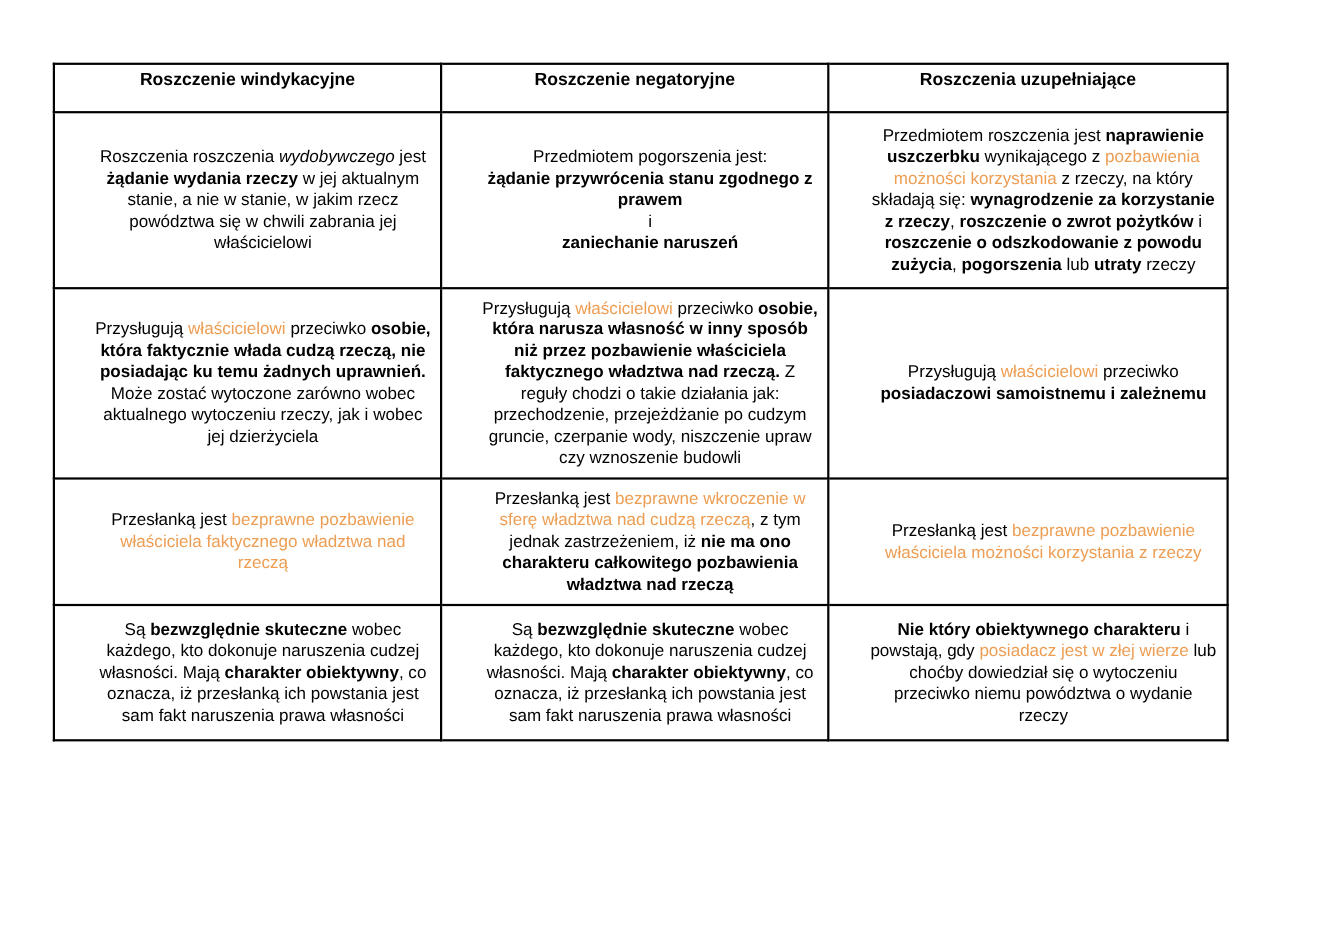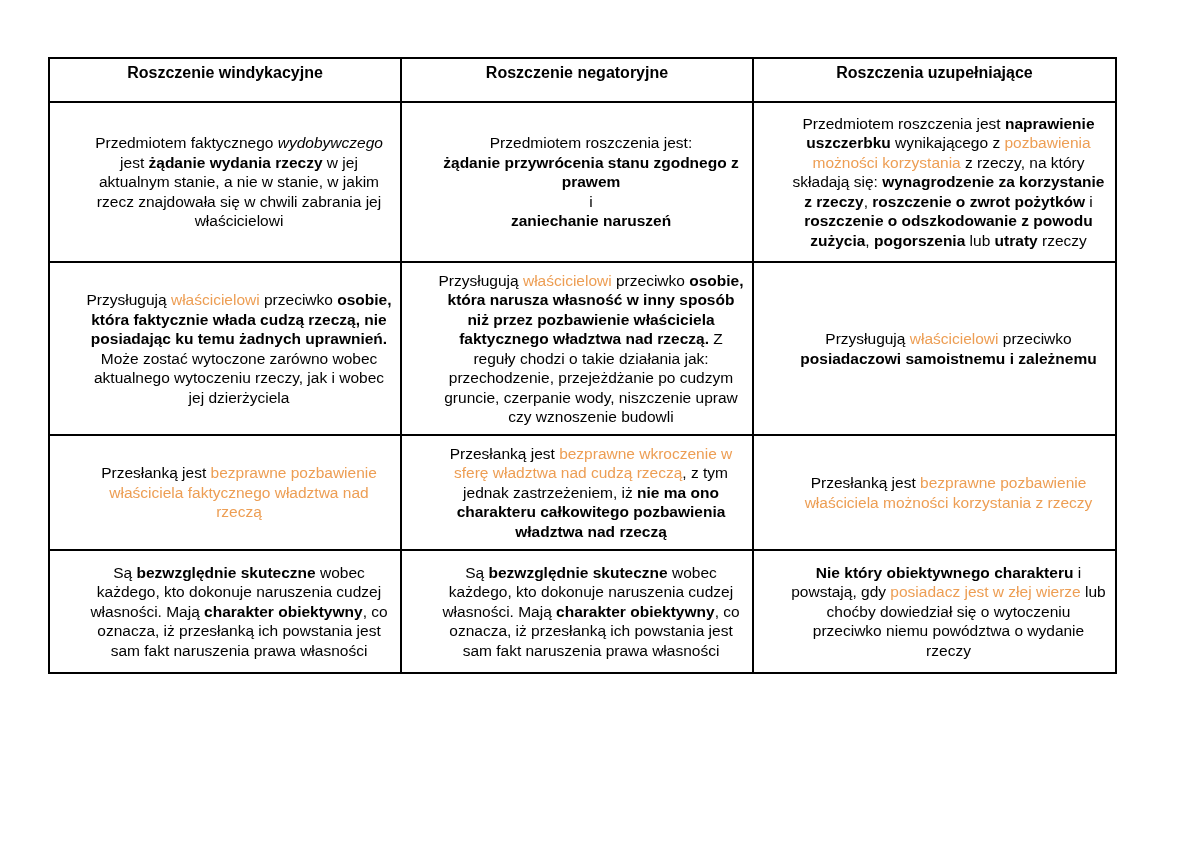--- a/index.html
+++ b/index.html
@@ -73,22 +73,22 @@
     </colgroup>
     <thead>
       <tr>
           <th>Roszczenie windykacyjne</th>
           <th>Roszczenie negatoryjne</th>
           <th>Roszczenia uzupełniające</th>
         </tr>
     </thead>
     <tbody>
         <tr>
-          <td><span class="run-n">Przedmiotem faktycznego </span><span class="run-i">wydobywczego</span><span class="run-n"> jest </span><span class="run-b">żądanie wydania rzeczy</span><span class="run-n"> w jej aktualnym stanie, a nie w stanie, w jakim rzecz znajdowała się w chwili zabrania jej właścicielowi</span></td>
-          <td><span class="run-n">Przedmiotem roszczenia jest:</span><br><span class="run-b">żądanie przywrócenia stanu zgodnego z prawem</span><br><span class="run-n">i</span><br><span class="run-b">zaniechanie naruszeń</span></td>
+          <td><span class="run-n">Roszczenia roszczenia </span><span class="run-i">wydobywczego</span><span class="run-n"> jest </span><span class="run-b">żądanie wydania rzeczy</span><span class="run-n"> w jej aktualnym stanie, a nie w stanie, w jakim rzecz powództwa się w chwili zabrania jej właścicielowi</span></td>
+          <td><span class="run-n">Przedmiotem pogorszenia jest:</span><br><span class="run-b">żądanie przywrócenia stanu zgodnego z prawem</span><br><span class="run-n">i</span><br><span class="run-b">zaniechanie naruszeń</span></td>
           <td><span class="run-n">Przedmiotem roszczenia jest </span><span class="run-b">naprawienie uszczerbku</span><span class="run-n"> wynikającego z </span><span class="run-o">pozbawienia możności korzystania</span><span class="run-n"> z rzeczy, na który składają się: </span><span class="run-b">wynagrodzenie za korzystanie z rzeczy</span><span class="run-n">, </span><span class="run-b">roszczenie o zwrot pożytków</span><span class="run-n"> i </span><span class="run-b">roszczenie o odszkodowanie z powodu zużycia</span><span class="run-n">, </span><span class="run-b">pogorszenia</span><span class="run-n"> lub </span><span class="run-b">utraty</span><span class="run-n"> rzeczy</span></td>
         </tr>
         <tr>
           <td><span class="run-n">Przysługują </span><span class="run-o">właścicielowi</span><span class="run-n"> przeciwko </span><span class="run-b">osobie, która faktycznie włada cudzą rzeczą, nie posiadając ku temu żadnych uprawnień.</span><span class="run-n"> Może zostać wytoczone zarówno wobec aktualnego wytoczeniu rzeczy, jak i wobec jej dzierżyciela</span></td>
           <td><span class="run-n">Przysługują </span><span class="run-o">właścicielowi</span><span class="run-n"> przeciwko </span><span class="run-b">osobie, która narusza własność w inny sposób niż przez pozbawienie właściciela faktycznego władztwa nad rzeczą.</span><span class="run-n"> Z reguły chodzi o takie działania jak: przechodzenie, przejeżdżanie po cudzym gruncie, czerpanie wody, niszczenie upraw czy wznoszenie budowli</span></td>
           <td><span class="run-n">Przysługują </span><span class="run-o">właścicielowi</span><span class="run-n"> przeciwko </span><span class="run-b">posiadaczowi samoistnemu i zależnemu</span></td>
         </tr>
         <tr>
           <td><span class="run-n">Przesłanką jest </span><span class="run-o">bezprawne pozbawienie właściciela faktycznego władztwa nad rzeczą</span></td>
           <td><span class="run-n">Przesłanką jest </span><span class="run-o">bezprawne wkroczenie w sferę władztwa nad cudzą rzeczą</span><span class="run-n">, z tym jednak zastrzeżeniem, iż </span><span class="run-b">nie ma ono charakteru całkowitego pozbawienia władztwa nad rzeczą</span></td>

